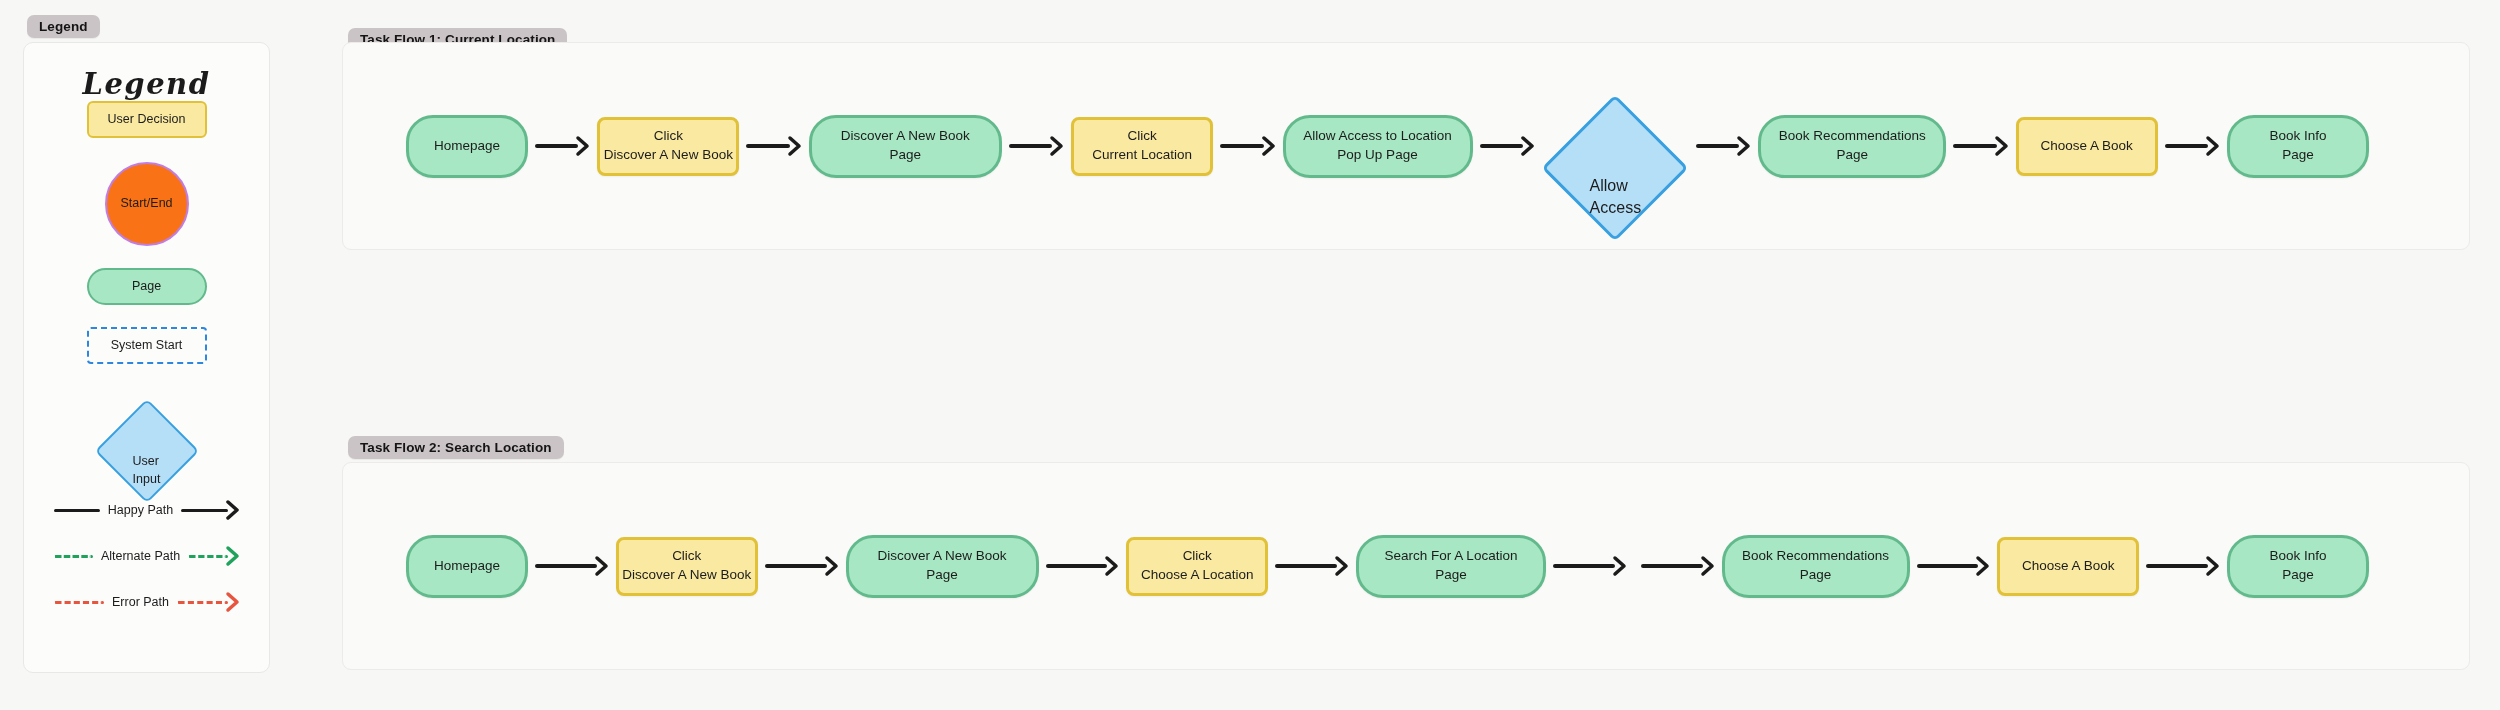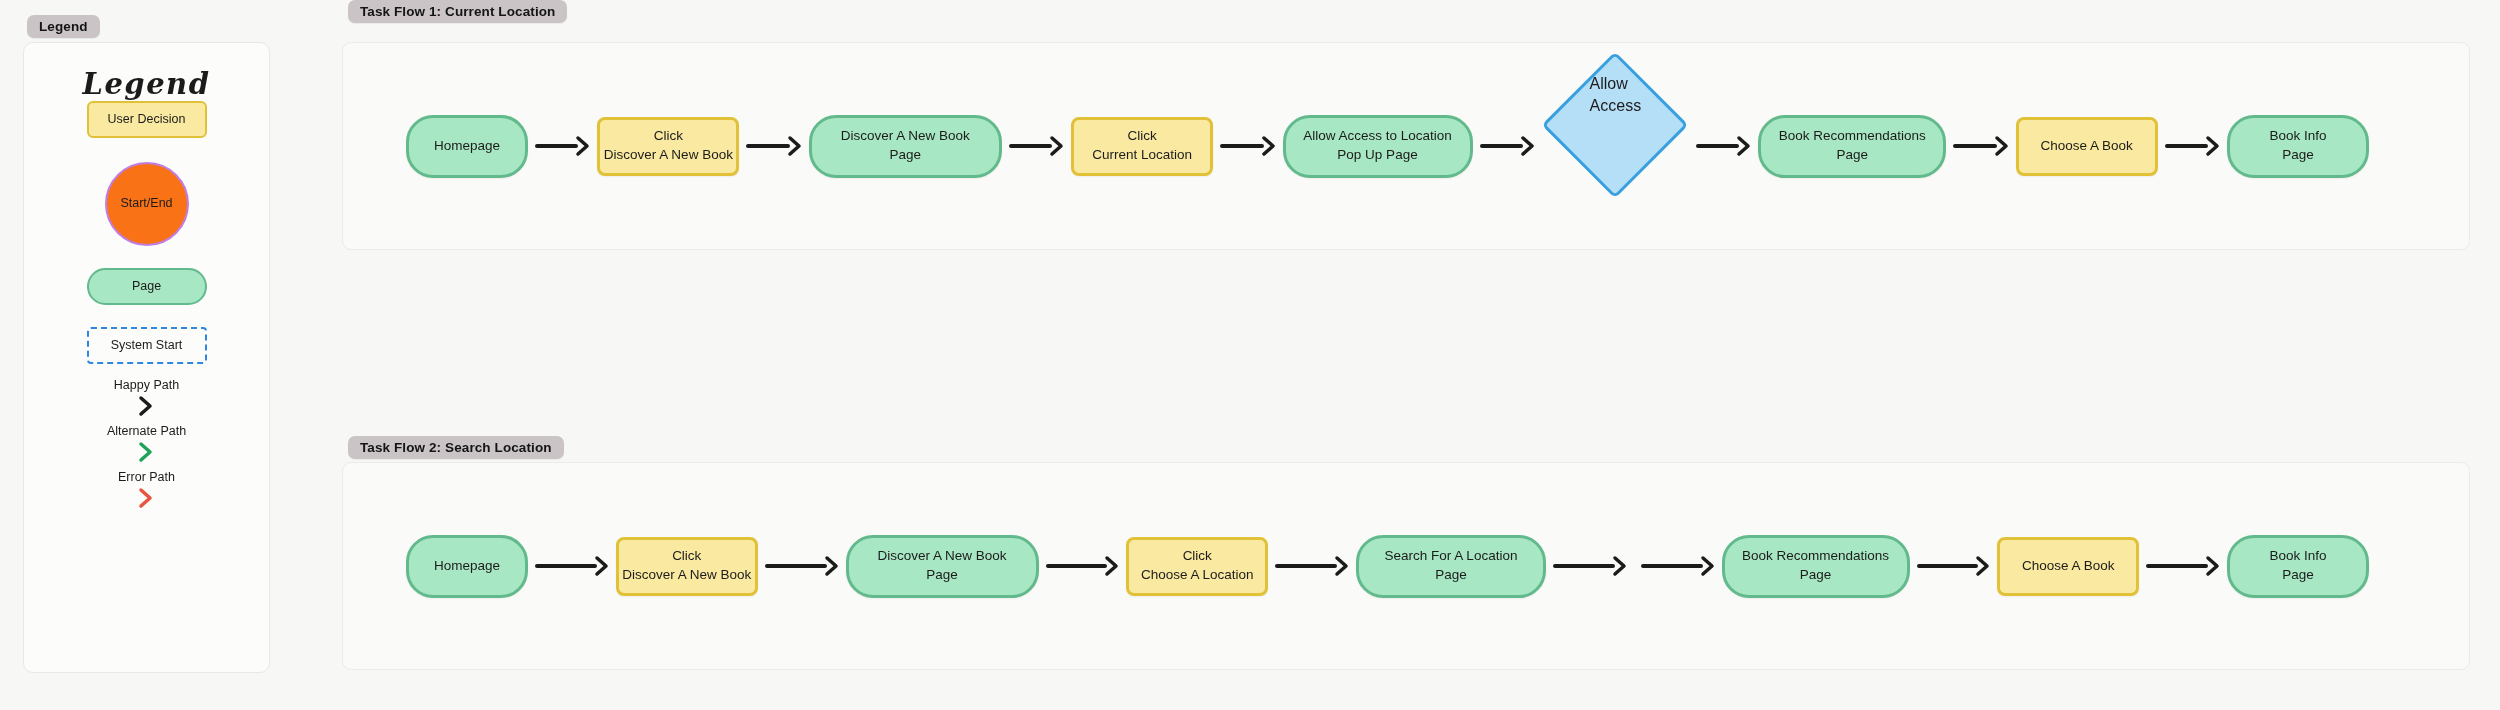--- a/index.html
+++ b/index.html
@@ -39,21 +39,21 @@
     left:342px; width:2128px; height:208px;
     background:#fafaf8;
     border:1.5px solid #ecebe9;
     border-radius:9px;
     display:flex; align-items:center;
     padding:0 100px 0 63px;
   }
   #flow-1 { top:42px; }
   #flow-2 { top:462px; }
   #legend-tag { left:27px; top:15px; }
-  #flow-1-tag { left:348px; top:0; }
+  #flow-1-tag { left:348px; top:28px; }
   #flow-2-tag { left:348px; top:436px; }
   
   .legend-title {
     margin-top:24px;
     font-family:"DejaVu Serif", serif;
     font-style:italic;
     font-weight:700;
     font-size:29px;
     letter-spacing:1.5px;
     color:#1b1b1b;
@@ -73,35 +73,35 @@
   }
   .lg-page {
     margin-top:22px; width:120px; height:37px;
     background:#a8e7c3; border:2.5px solid #62ba8c; border-radius:19px;
   }
   .lg-system {
     margin-top:22px; width:120px; height:37px;
     background:transparent; border:2.5px dashed #2d86e0; border-radius:4px;
   }
   .diamond-wrap {
-    position:relative; display:flex; align-items:flex-start; justify-content:center;
+    position:relative; display:flex; align-items:flex-end; justify-content:center;
     flex-shrink:0;
   }
   .lg-diamond-wrap { margin-top:20px; width:104px; height:104px; }
   .diamond {
     position:absolute; transform:rotate(45deg);
     background:#b5def7; border:2.5px solid #38a0e0; border-radius:6px;
   }
   .lg-diamond-wrap .diamond { width:74px; height:74px; }
   .node-label { position:relative; z-index:1; white-space:pre-line; line-height:1.4; }
   
   .lpath {
     margin-top:24px; width:186px; height:22px;
     display:flex; align-items:center; flex-shrink:0;
-    font-size:12.5px; color:#1c1c1c;flex-direction:column;
+    font-size:12.5px; color:#1c1c1c;
   }
   .lpath .seg { flex:1; border-top:3px solid #1b1b1b; border-radius:2px; }
   .lpath .plabel { margin:0 8px; white-space:nowrap; }
   .lpath.happy  { margin-top:11px; }
   .lpath.alt .seg   { border-top:3.5px dashed #1fa35c; }
   .lpath.error .seg { border-top:3.5px dashed #e8553f; }
   .chev { flex-shrink:0; margin-left:-3px; display:block; }
   
   .node {
     display:flex; align-items:center; justify-content:center;
@@ -140,20 +140,25 @@
   </div>
 
   <div class="lg-shape lg-page">
     <span class="node-label">Page</span>
   </div>
 
   <div class="lg-shape lg-system">
     <span class="node-label">System Start</span>
   </div>
 
+  <div class="diamond-wrap lg-diamond-wrap">
+    <div class="diamond"></div>
+    <span class="node-label" style="font-size:12.5px">User
+Input</span>
+  </div>
 
   <div class="lpath happy">
     <span class="seg"></span>
     <span class="plabel">Happy Path</span>
     <span class="seg"></span>
     <svg class="chev" width="15" height="22">
         <polyline points="3,3 12,11 3,19" fill="none" stroke="#1b1b1b" stroke-width="3.5" stroke-linecap="round" stroke-linejoin="round"></polyline>
       </svg>
   </div>
 

